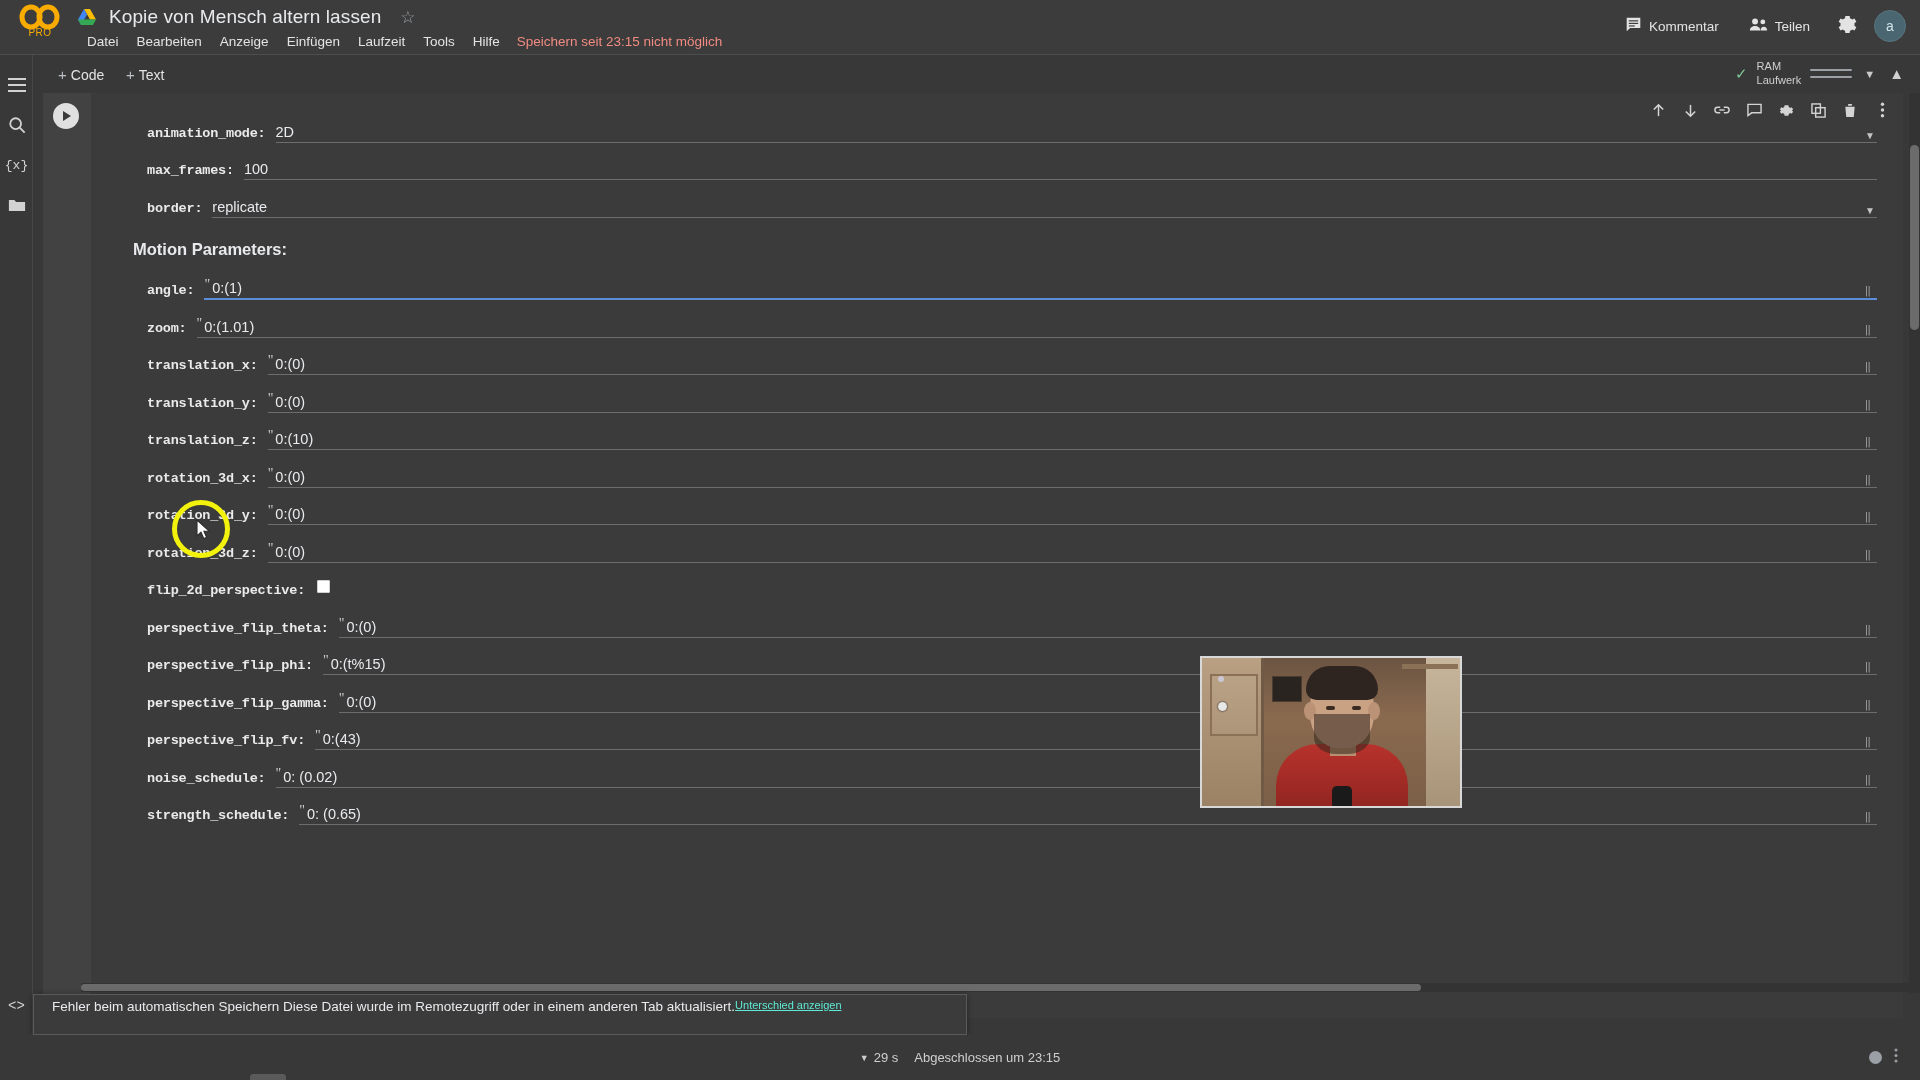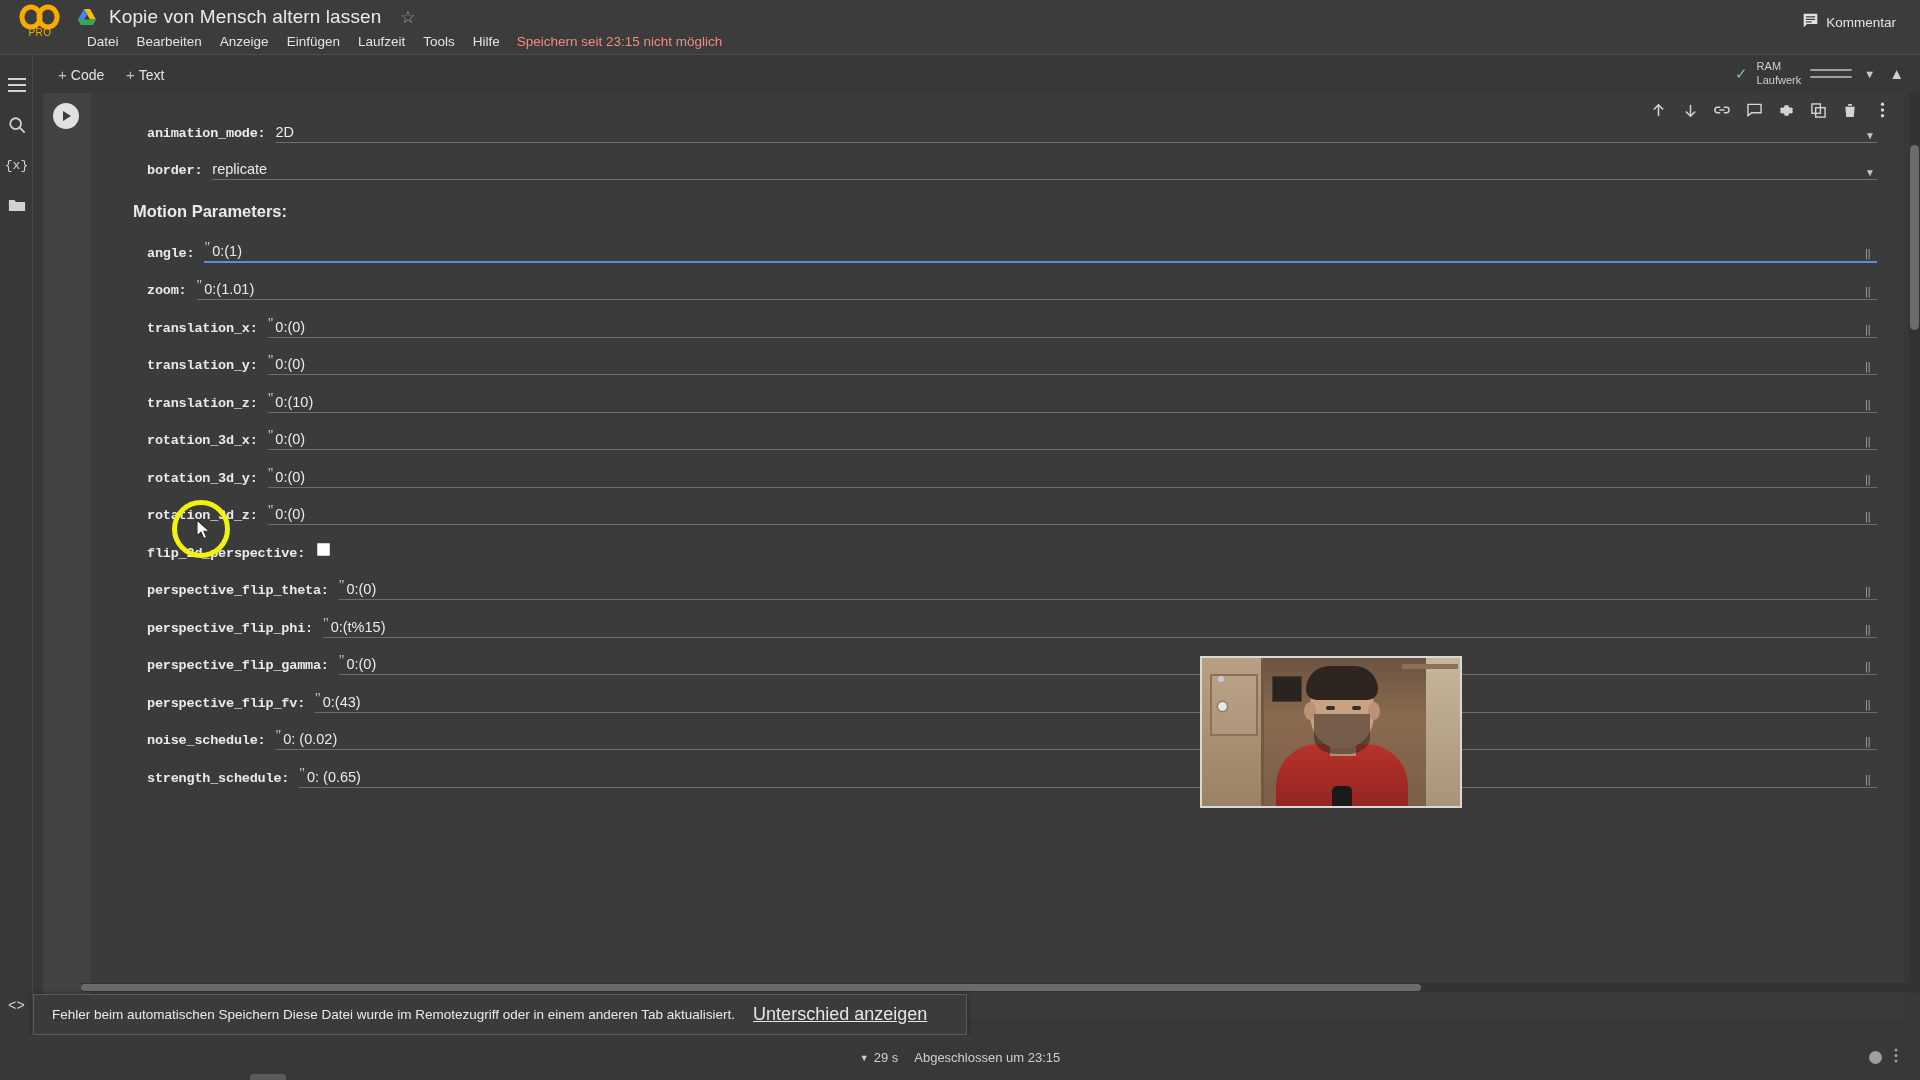--- a/index.html
+++ b/index.html
@@ -37,21 +37,21 @@
     position: absolute; left: 78px; top: 30px; display: flex; align-items: center; gap: 0px; height: 22px;
   }
   .menu-item {
     font-size: 13.5px; color: #e3e3e3; padding: 2px 9px; border-radius: 4px; cursor: pointer; white-space: nowrap;
   }
   .save-warning {
     font-size: 13.5px; color: #f28b82; margin-left: 8px; white-space: nowrap; cursor: pointer;
   }
 
   .topright {
-    position: absolute; right: 14px; top: 6px; display: flex; align-items: center; gap: 10px; height: 40px; flex-direction: column;
+    position: absolute; right: 14px; top: 6px; display: flex; align-items: center; gap: 10px; height: 40px;
   }
   .tr-btn {
     display: flex; align-items: center; gap: 7px; padding: 6px 10px;
     border-radius: 16px; font-size: 13.5px; color: #e3e3e3; cursor: pointer; white-space: nowrap;
   }
   .tr-icon-btn {
     width: 34px; height: 34px; display: flex; align-items: center; justify-content: center;
     border-radius: 50%; cursor: pointer; color: #e3e3e3;
   }
   .avatar {
@@ -222,26 +222,26 @@
     position: absolute; left: 16px; top: 18px; width: 6px; height: 6px; border-radius: 50%;
     background: #cfcfe8; opacity: .8;
   }
   .pip-shelf {
     position:absolute; left:200px; top:6px; width:56px; height:5px; background:#8b7256;
   }
 
   
   .errbar {
     position: absolute; left: 33px; bottom: 45px; width: 934px; height: 41px;
-    background: #3b3b3b; border: 1px solid #5a5a5a; display: flex; align-items: center;
-    padding: 4px 18px; gap: 18px; box-shadow: 0 1px 6px rgba(0,0,0,.4);
+    background: #3b3b3b; border: 1px solid #5a5a5a; display: flex; align-items: flex-start;
+    padding: 4px 18px; box-shadow: 0 1px 6px rgba(0,0,0,.4);
   }
   .errbar .msg { font-size: 13.5px; color: #e8eaed; white-space: nowrap; }
   .errbar .lnk {
-    font-size: 18px; color: #e5e5e5; text-decoration: underline; cursor: pointer; white-space: nowrap;
+    font-size: 11px; color: #5eead4; text-decoration: underline; cursor: pointer; white-space: nowrap;
   }
 
   
   .statusbar {
     position: absolute; left: 0; bottom: 0; width: 1920px; height: 45px; background: #383838;
     display: flex; align-items: center;
   }
   .status-center {
     position: absolute; left: 50%; transform: translateX(-50%); display: flex; align-items: center; gap: 16px;
   }
@@ -479,20 +479,26 @@
 
 
         <div class="field-row">
           <span class="fld-label">animation_mode:</span>
           <span class="fld-wrap">
             <span class="fld-val">2D</span>
             <span class="fld-dd-caret">▼</span>
           </span>
         </div>
 
+        <div class="field-row">
+          <span class="fld-label">max_frames:</span>
+          <span class="fld-wrap">
+            <span class="fld-val">100</span>
+          </span>
+        </div>
 
         <div class="field-row">
           <span class="fld-label">border:</span>
           <span class="fld-wrap">
             <span class="fld-val">replicate</span>
             <span class="fld-dd-caret">▼</span>
           </span>
         </div>
 
         <div class="section-head" id="head-motion">Motion Parameters:</div>

